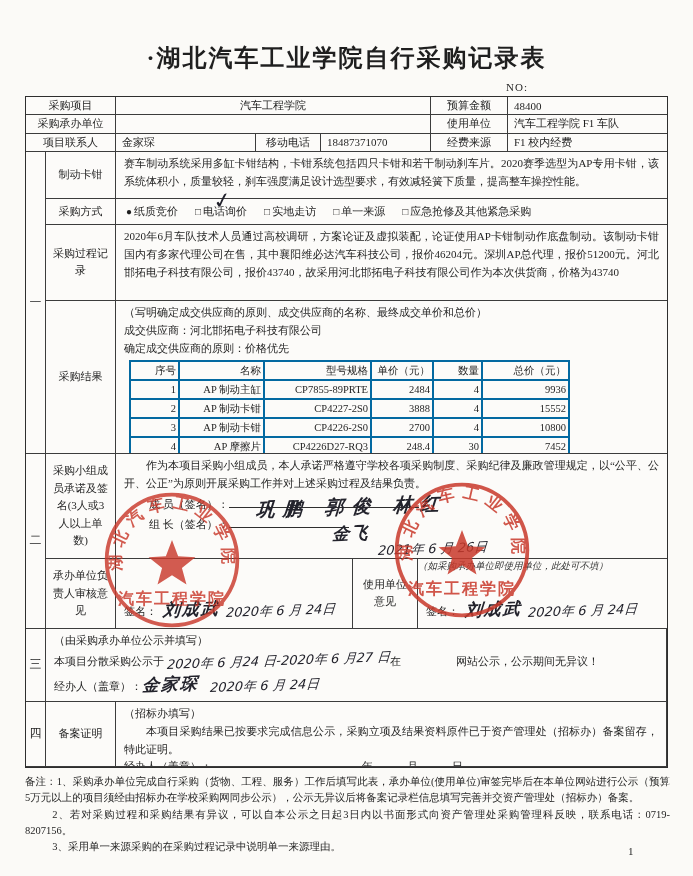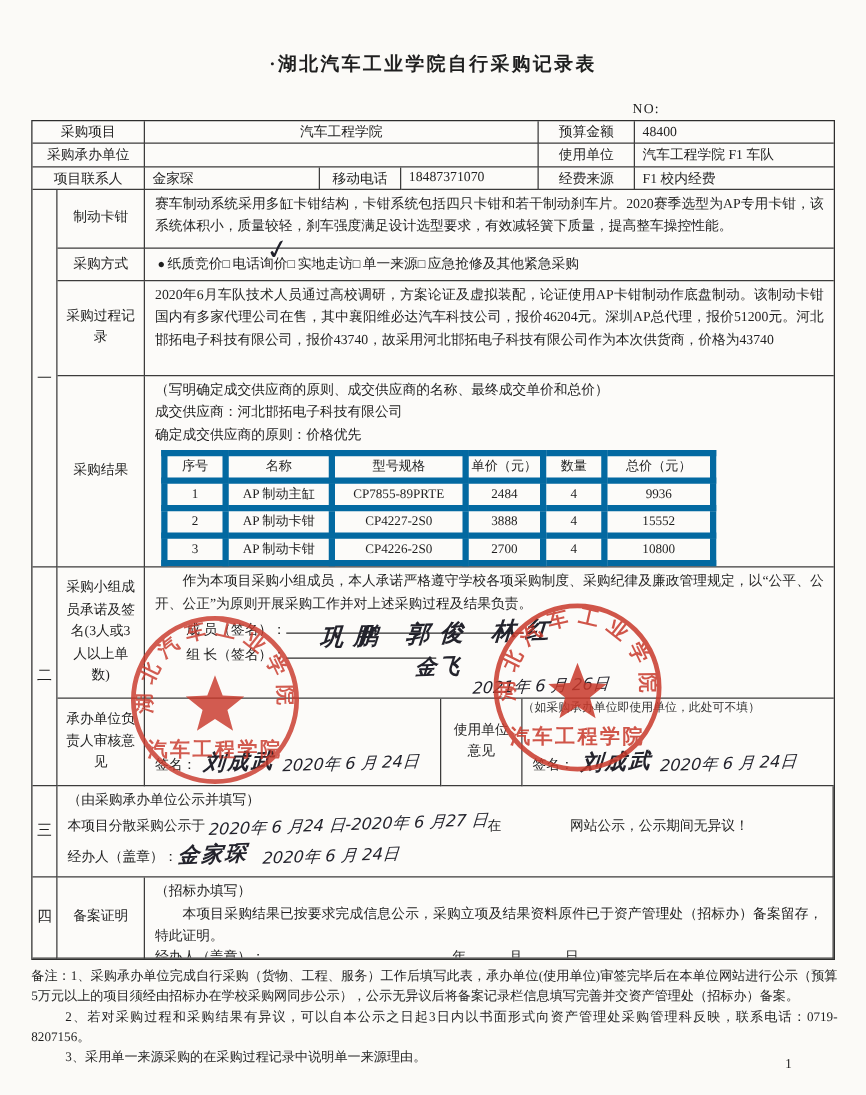--- a/index.html
+++ b/index.html
@@ -5,21 +5,21 @@
   * { margin:0; padding:0; box-sizing:border-box; }
   html,body { background:#d9d7d2; }
   .page {
     position:relative; width:693px; height:876px; margin:0 auto;
     background:#fbfaf7; overflow:hidden; color:#1f1f1f;
     font-family:"Liberation Serif","DejaVu Serif",serif;
     font-size:11px;
   }
   .doc-title {
     position:absolute; top:42px; left:0; width:100%;
-    text-align:center; font-size:15px; font-weight:bold; letter-spacing:2px;
+    text-align:center; font-size:24px; font-weight:bold; letter-spacing:2px;
   }
   .no-label { position:absolute; left:506px; top:81px; font-size:11px; letter-spacing:1px; }
   .page-num { position:absolute; left:628px; top:845px; font-size:11px; color:#2a2a2a; }
 
   
   .form {
     position:absolute; left:25px; top:96px; width:643px; height:672px;
     border:1.6px solid #2e2e2e; display:flex; flex-direction:column;
     background:rgba(255,255,255,0.25);
   }
@@ -44,34 +44,34 @@
   .sbody { flex:1; display:flex; flex-direction:column; }
   .lab2 { width:70px; display:flex; align-items:center; justify-content:center; text-align:center; padding:2px 6px; line-height:1.6; }
   .content { flex:1; padding:3px 8px; line-height:1.62; }
   .h47{height:47px;} .h26{height:26px;} .h76{height:76px;} .h153{height:153px;}
   .h105{height:105px;} .h70{height:70px;} .h73{height:73px;} .h65{height:65px;}
   .w237{width:237px; flex:none;}
   .para { text-align:justify; }
   .indent2 { text-indent:2em; }
 
   
-  .opts { display:flex; align-items:center; height:100%; padding-left:2px; }
+  .opts { display:flex; align-items:center; gap:17px; height:100%; padding-left:2px; }
   .opt { white-space:nowrap; }
   .opt .mk { font-size:10px; margin-right:2px; }
 
   
   .ptable { border-collapse:collapse; margin:3px 0 0 5px; font-size:10.5px; table-layout:fixed; }
-  .ptable td { border:5px solid #0369a1; height:19px; text-align:center; padding:0 2px; }
+  .ptable td { border:2px solid #0369a1; height:19px; text-align:right; padding:0 2px; }
 
   
   .sline { margin:3px 0 0 25px; }
   .uline { display:inline-block; border-bottom:1px solid #2e2e2e; height:11px; vertical-align:baseline; }
   .ul190{width:190px;} .ul120{width:120px;}
   .signline { position:absolute; left:8px; bottom:7px; display:flex; align-items:baseline; gap:6px; white-space:nowrap; }
-  .note-top { font-size:9.5px; color:#333; padding-top:1px; }
+  .note-top { font-size:9.5px; color:#333; padding-top:1px;font-style:italic; }
 
   
   .hand {
     font-family:"DejaVu Sans",sans-serif; font-style:italic; color:#23232c;
     transform:rotate(-2deg) skewX(-6deg); display:inline-block;
   }
   .sig { font-size:17px; font-weight:bold; letter-spacing:2px; }
   .hdate { font-size:13px; }
   .overlay { position:absolute; white-space:nowrap; }
   .hand-check { font-size:22px; font-weight:bold; color:#20202a; transform:rotate(-10deg); }

